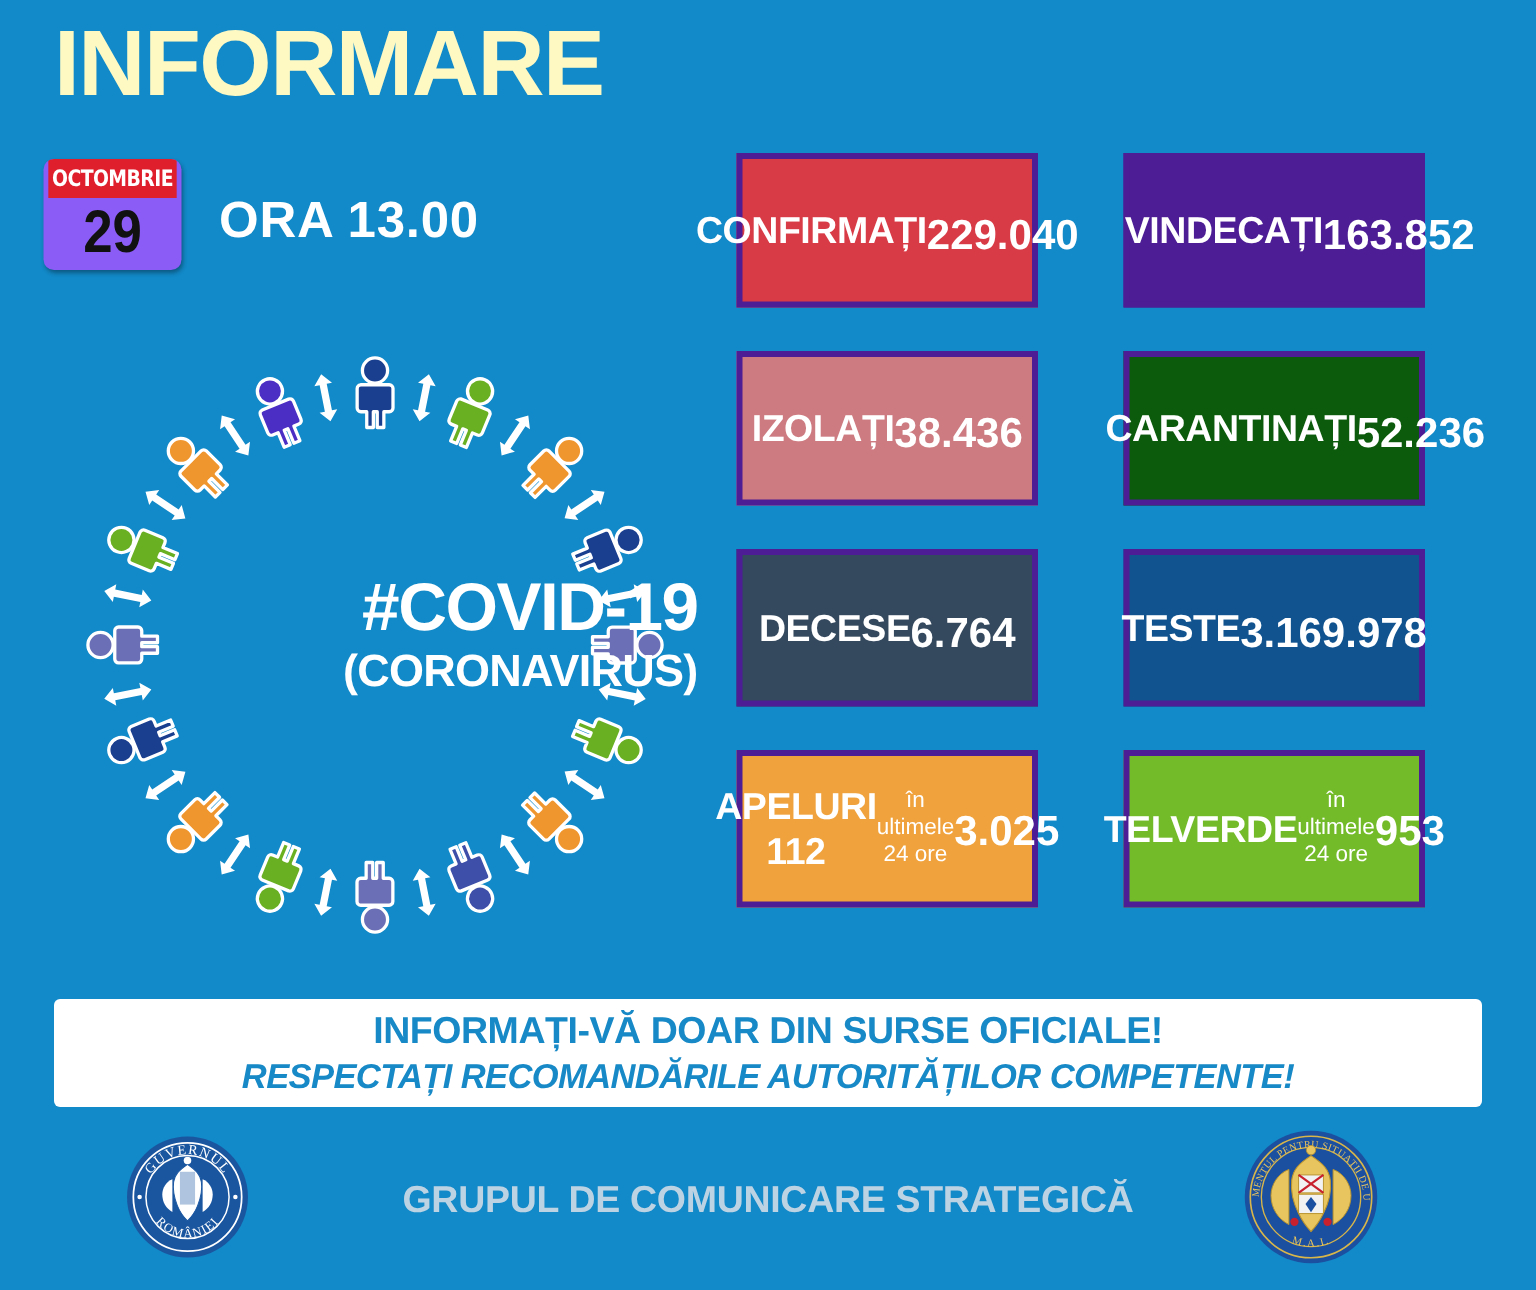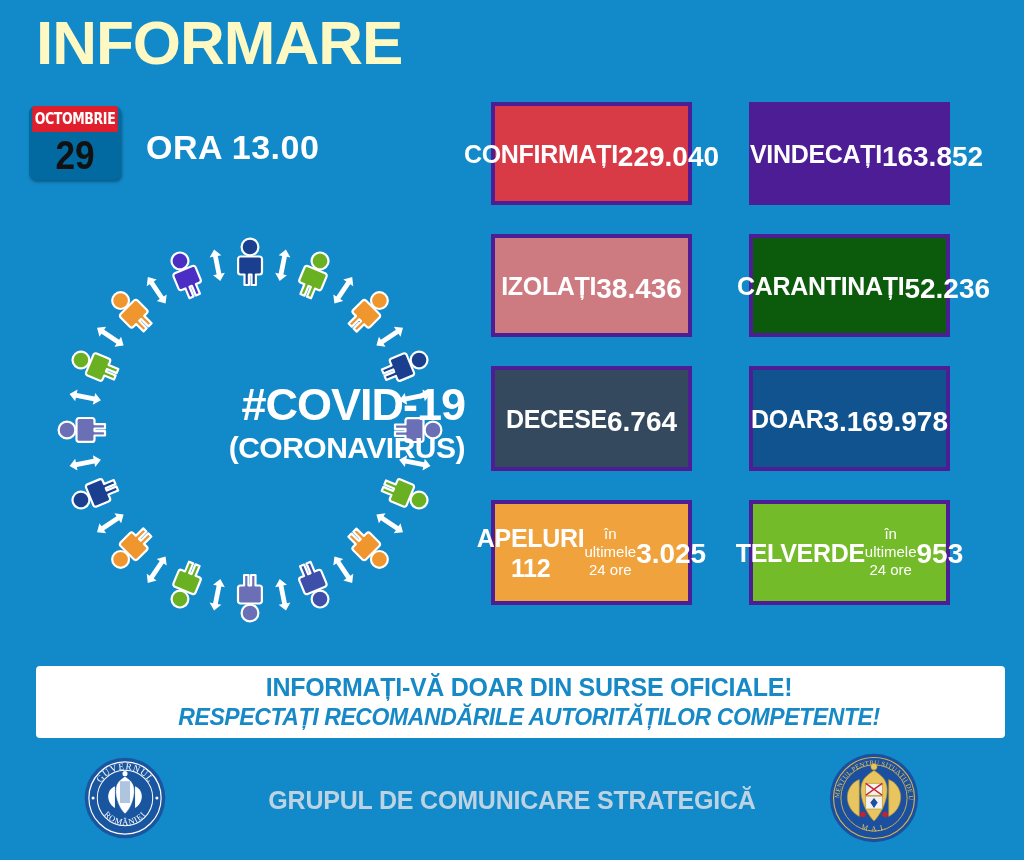--- a/index.html
+++ b/index.html
@@ -14,21 +14,21 @@
   
   .title{
     position:absolute;left:36px;top:8px;
     font-size:62px;font-weight:bold;color:#fef9c3;
     letter-spacing:-1px;line-height:70px;
   }
 
   
   .calendar{
     position:absolute;left:29px;top:106px;
-    width:92px;height:74px;background:#0369a1;
+    width:92px;height:74px;background:#8b5cf6;
     border-radius:7px;box-shadow:1px 2px 3px rgba(0,0,0,.35);
     overflow:hidden;
   }
   .cal-month{
     background:#e01f2d;color:#ffffff;
     height:26px;line-height:26px;text-align:center;
     font-size:15px;font-weight:bold;letter-spacing:-0.4px;
     font-family:"DejaVu Sans Condensed","Liberation Sans",sans-serif;
     transform:scaleX(.93);
   }
@@ -68,21 +68,20 @@
   .stat-sub{font-size:15px;font-weight:normal;line-height:18px;margin-top:-1px;}
   .stat-value{font-size:28px;font-weight:bold;line-height:34px;margin-top:6px;}
   .stat.with-sub .stat-value{margin-top:2px;}
 
   
   .banner{
     position:absolute;left:36px;top:666px;width:952px;height:72px;
     background:#ffffff;border-radius:4px;
     display:flex;flex-direction:column;align-items:center;justify-content:center;
     color:#1789c6;
-    padding-left:17px;
   }
   .banner .b1{font-size:25px;font-weight:bold;letter-spacing:-.3px;line-height:31px;}
   .banner .b2{font-size:23px;font-weight:bold;letter-spacing:-.4px;line-height:29px;font-style:italic;}
 
   
   .footer-text{
     position:absolute;left:0;top:786px;width:1024px;text-align:center;
     color:#bcd3e4;font-size:25px;font-weight:bold;letter-spacing:-.2px;
   }
   .seal-left{position:absolute;left:83px;top:756px;width:84px;height:84px;}
@@ -237,21 +236,21 @@
           <div class="stat-label">CARANTINAȚI</div>
           <div class="stat-value">52.236</div>
         </div>
       </div>
       <div class="stat-row">
         <div class="stat h2" style="background: rgb(53, 73, 94);">
           <div class="stat-label">DECESE</div>
           <div class="stat-value">6.764</div>
         </div>
         <div class="stat h2" style="background: rgb(16, 83, 143);">
-          <div class="stat-label">DOAR</div>
+          <div class="stat-label">TESTE</div>
           <div class="stat-value">3.169.978</div>
         </div>
       </div>
       <div class="stat-row">
         <div class="stat h2 with-sub" style="background: rgb(240, 162, 60);">
           <div class="stat-label">APELURI 112</div>
           <div class="stat-sub">în ultimele 24 ore</div>
           <div class="stat-value">3.025</div>
         </div>
         <div class="stat h2 with-sub" style="background: rgb(116, 187, 42);">

